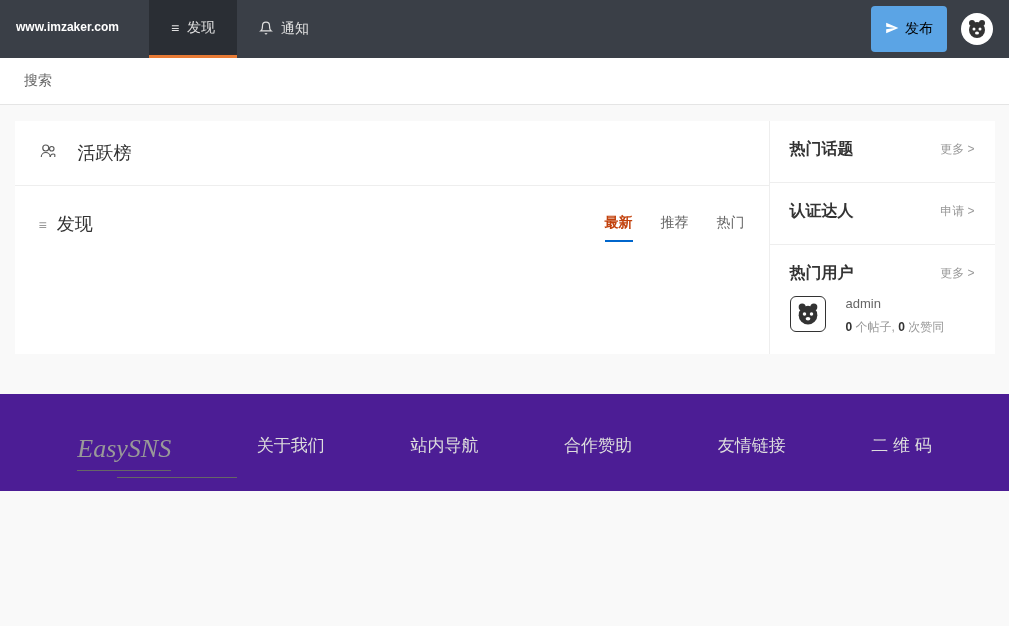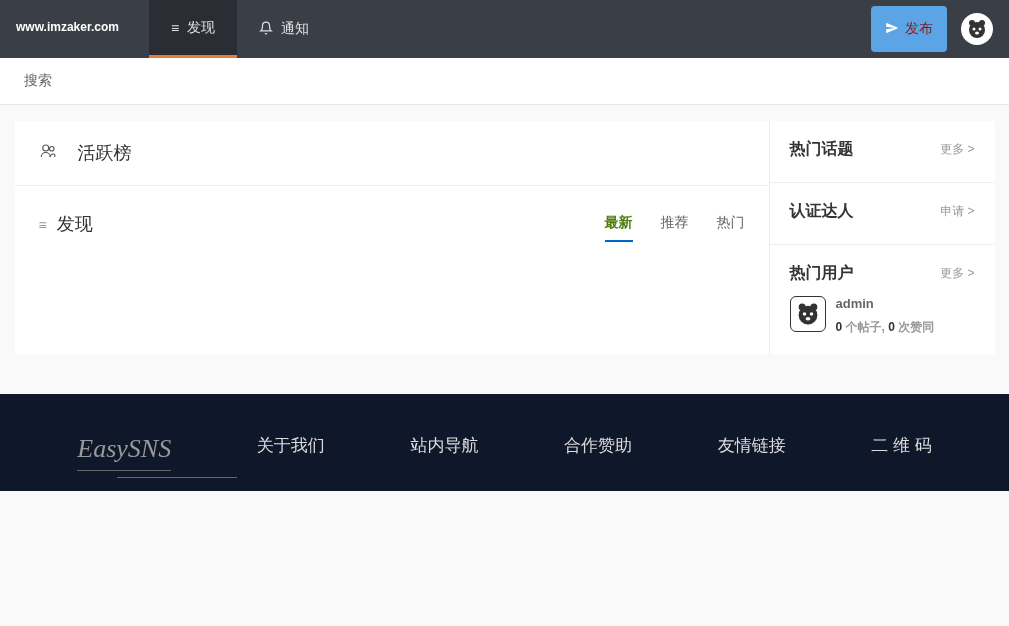--- a/index.html
+++ b/index.html
@@ -7,56 +7,56 @@
     
     .topbar { background: #3a3f47; height: 58px; display: flex; align-items: center; padding: 0 16px; position: relative; }
     .logo { display: flex; flex-direction: column; color: #fff; margin-right: 30px; }
     .logo-main { font-family: Impact, sans-serif; font-size: 28px; font-weight: bold; letter-spacing: 2px; line-height: 1; }
     .logo-sub { font-family: Impact, sans-serif; font-size: 12px; letter-spacing: 0px; margin-top: -4px; font-weight: bold; }
     .nav-items { display: flex; height: 100%; }
     .nav-item { display: flex; align-items: center; padding: 0 22px; color: #e0e0e0; cursor: pointer; height: 100%; gap: 8px; }
     .nav-item.active { background: #2a2e34; border-bottom: 3px solid #e87b35; }
     .nav-icon { font-size: 14px; }
     .topbar-right { margin-left: auto; display: flex; align-items: center; gap: 14px; }
-    .publish-btn { background: #5ba4e5; color: #7f1d1d; padding: 14px 14px; border-radius: 4px; cursor: pointer; display: flex; align-items: center; gap: 6px; justify-content: flex-end; }
+    .publish-btn { background: #5ba4e5; color: #000000; padding: 14px 14px; border-radius: 4px; cursor: pointer; display: flex; align-items: center; gap: 6px; justify-content: flex-end; }
     .avatar-icon { width: 32px; height: 32px; background: #fff; border-radius: 50%; display: flex; align-items: center; justify-content: center; cursor: pointer; }
     
     .search-bar { background: #fff; border-bottom: 1px solid #e5e5e5; padding: 14px 24px; }
     .search-text { color: #666; font-size: 14px; cursor: pointer; }
     
     .container { display: flex; max-width: 980px; margin: 16px auto 0; gap: 0; background: #fff; }
     
     .main-col { flex: 1; border-right: 1px solid #eee; }
     .panel { padding: 20px 24px; border-bottom: 1px solid #eee; }
     .panel-header { display: flex; align-items: center; justify-content: space-between; }
     .panel-title { display: flex; align-items: flex-end; gap: 21px; font-size: 18px; color: #333; }
     .stats { display: flex; gap: 18px; color: #999; font-size: 13px; }
     .stats span.val { color: #bbb; margin-left: 4px; }
     .stats-label { color: #888; }
     
     .discover-panel { padding: 20px 24px 40px; }
     .discover-header { display: flex; align-items: center; justify-content: space-between; }
     .discover-title { display: flex; align-items: center; gap: 10px; font-size: 18px; color: #333; }
     .tabs { display: flex; gap: 28px; margin-top: 8px; }
     .tab { color: #666; padding-bottom: 8px; cursor: pointer; font-size: 14px; }
-    .tab.active { color: #4d7c0f; font-weight: bold; border-bottom: 2px solid #0066cc; }
+    .tab.active { color: #c2410c; font-weight: bold; border-bottom: 2px solid #0066cc; }
     
     .side-col { width: 225px; padding: 0; }
     .side-block { padding: 18px 20px; border-bottom: 1px solid #eee; }
     .side-header { display: flex; justify-content: space-between; align-items: center; margin-bottom: 4px; }
     .side-title { font-size: 16px; color: #333; font-weight: bold; }
     .side-more { color: #999; font-size: 12px; cursor: pointer; }
-    .user-item { display: flex; align-items: flex-start; gap: 10px; margin-top: 12px; font-weight: bold; }
+    .user-item { display: flex; align-items: flex-start; gap: 20px; margin-top: 12px; }
     .user-avatar { width: 36px; height: 36px; background: #fff; border: 1px solid #333; border-radius: 6px; display: flex; align-items: center; justify-content: center; }
     .user-info { flex: 1; }
     .user-name { color: #666; font-size: 13px; }
     .user-stats { color: #999; font-size: 12px; margin-top: 8px; }
     .user-stats b { color: #333; }
     
-    .footer { background: #0f172a; margin-top: 40px; padding: 40px 0 20px; color: #aaa; }
+    .footer { background: #4c1d95; margin-top: 40px; padding: 40px 0 20px; color: #aaa; }
     .footer-top { display: flex; align-items: flex-start; justify-content: space-around; max-width: 980px; margin: 0 auto; padding: 0 20px; }
     .footer-logo { font-family: Georgia, serif; font-style: italic; font-size: 26px; color: #999; border-bottom: 1px solid #666; padding-bottom: 6px; position: relative; }
     .footer-logo::after { content: ""; position: absolute; bottom: -8px; left: 40px; width: 120px; height: 1px; background: #666; }
     .footer-link { color: #ddd; font-size: 17px; cursor: pointer; }
     .footer-copy { text-align: center; margin-top: 50px; font-size: 13px; color: #888; }
     
     .list-icon::before { content: "≡"; font-size: 14px; }
     .people-icon svg { width: 18px; height: 18px; }
   </style>
 </head>

